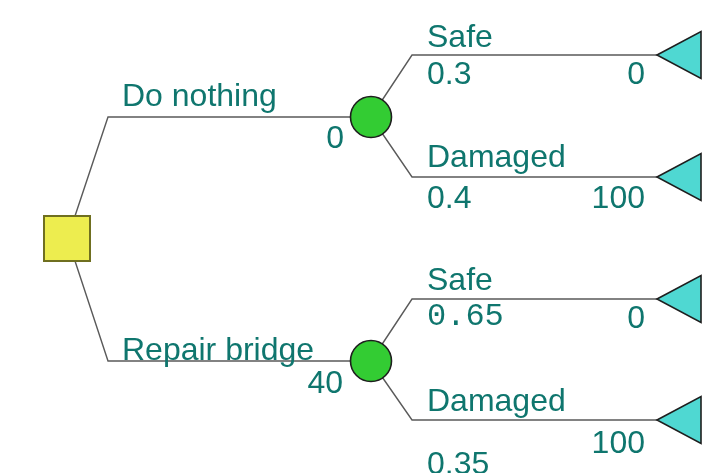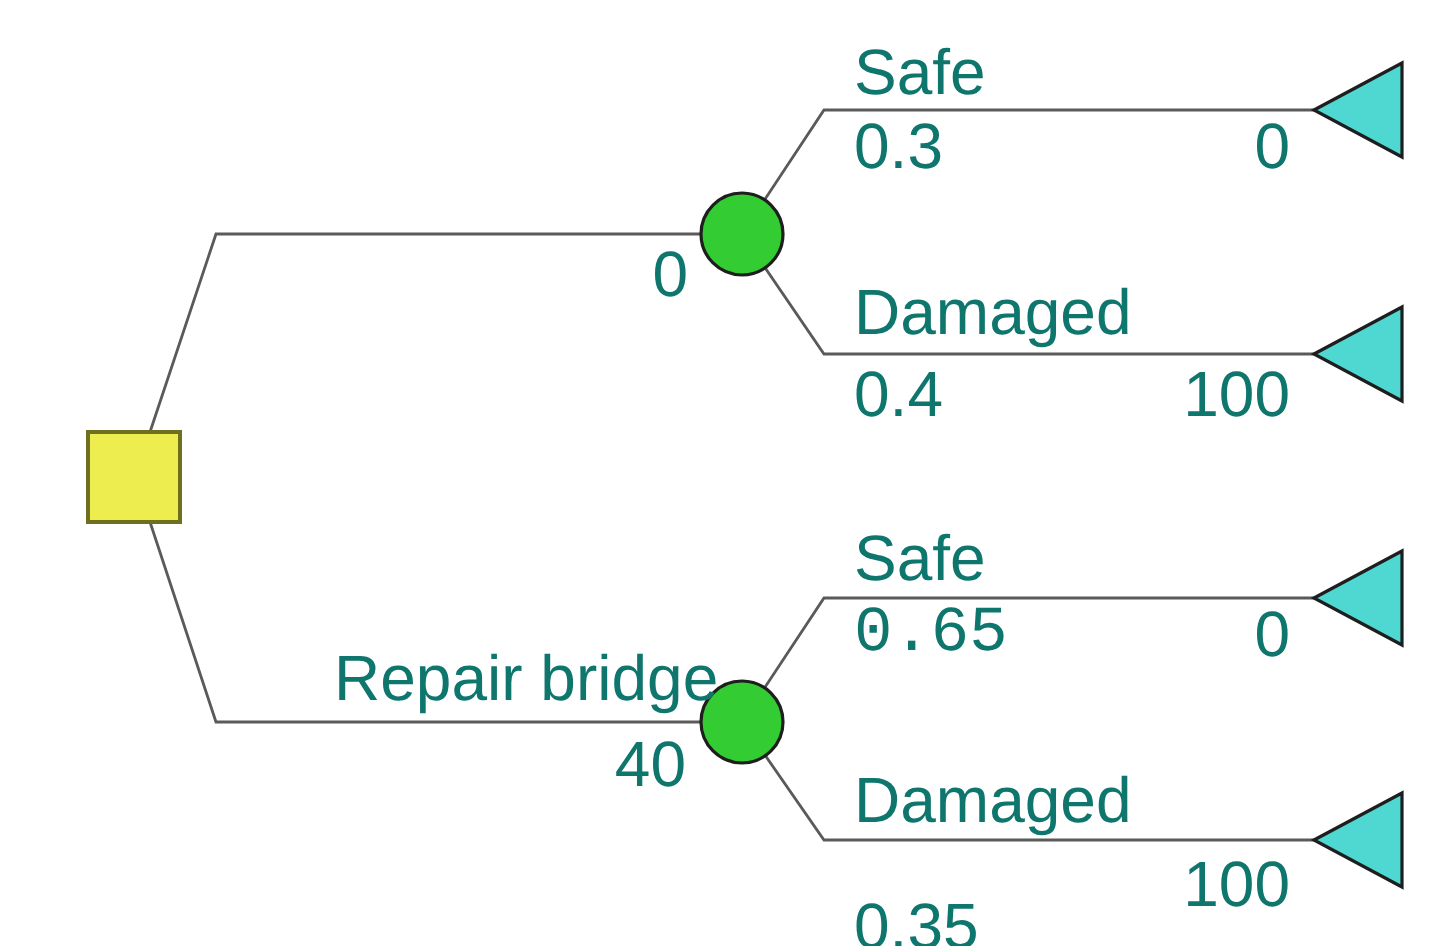--- a/index.html
+++ b/index.html
@@ -49,23 +49,24 @@
 
     <circle cx="371" cy="117" r="20.5" stroke-width="1.6" fill="#33CC33" stroke="#1E1E1E"></circle>
     <circle cx="371" cy="361" r="20.5" stroke-width="1.6" fill="#33CC33" stroke="#1E1E1E"></circle>
 
     <polygon points="657,55 701,31.5 701,78.5" stroke-width="1.6" fill="#4FD8D2" stroke="#1E1E1E"></polygon>
     <polygon points="657,177 701,153.5 701,200.5" stroke-width="1.6" fill="#4FD8D2" stroke="#1E1E1E"></polygon>
     <polygon points="657,299 701,275.5 701,322.5" stroke-width="1.6" fill="#4FD8D2" stroke="#1E1E1E"></polygon>
     <polygon points="657,420 701,396.5 701,443.5" stroke-width="1.6" fill="#4FD8D2" stroke="#1E1E1E"></polygon>
   </svg>
 
+  <div class="lbl" style="left:122px; top:79px;">Do nothing</div>
   <div class="lbl num-right" style="left:284px; top:121px; width:60px;">0</div>
 
-  <div class="lbl" style="left:122px; top:323px;margin-left:45px;">Repair bridge</div>
+  <div class="lbl" style="left:122px; top:333px;">Repair bridge</div>
   <div class="lbl num-right" style="left:283px; top:366px; width:60px;text-align:right;">40</div>
 
   <div class="lbl" style="left:427px; top:20px;">Safe</div>
   <div class="lbl" style="left:427px; top:57px;text-align:center;">0.3</div>
   <div class="lbl num-right" style="left:565px; top:57px; width:80px;">0</div>
 
   <div class="lbl" style="left:427px; top:140px;">Damaged</div>
   <div class="lbl" style="left:427px; top:181px;">0.4</div>
   <div class="lbl num-right" style="left:565px; top:181px; width:80px;">100</div>
 

